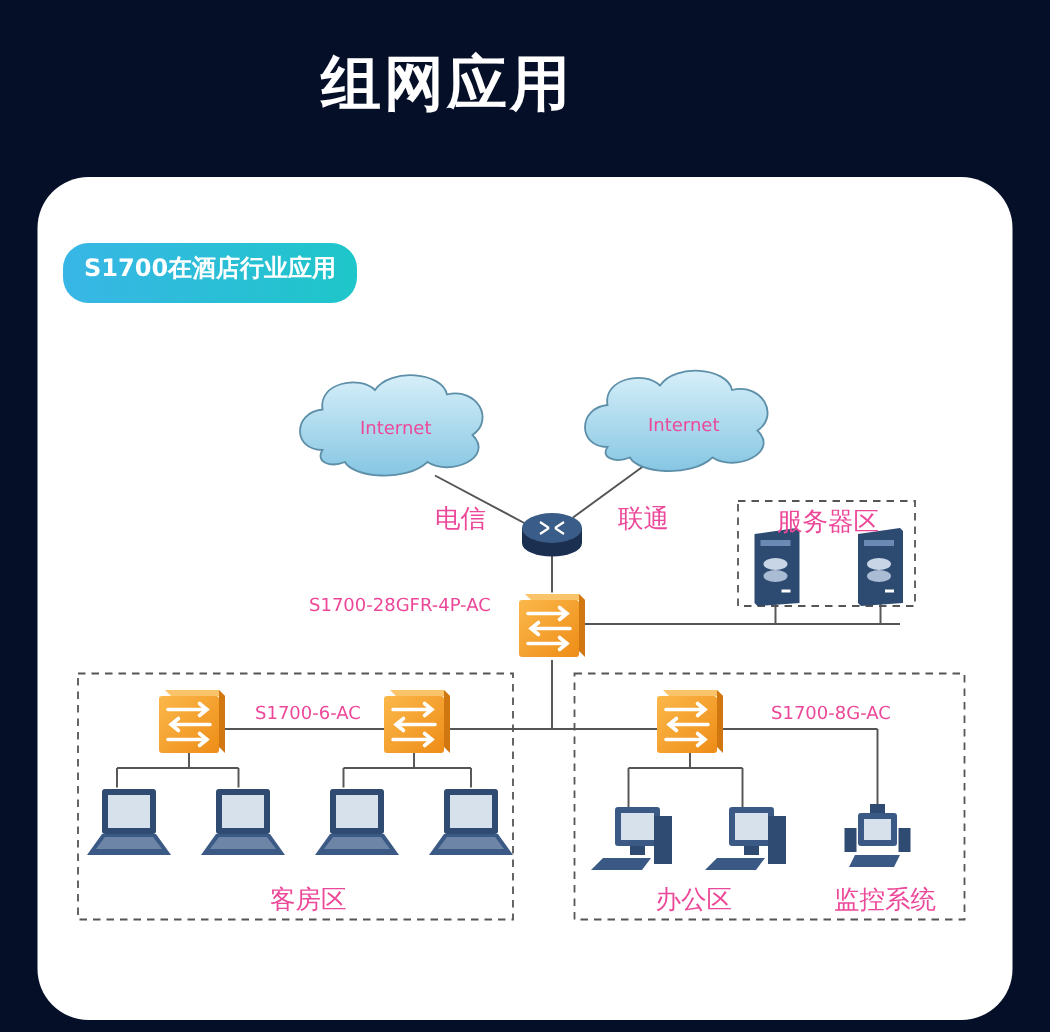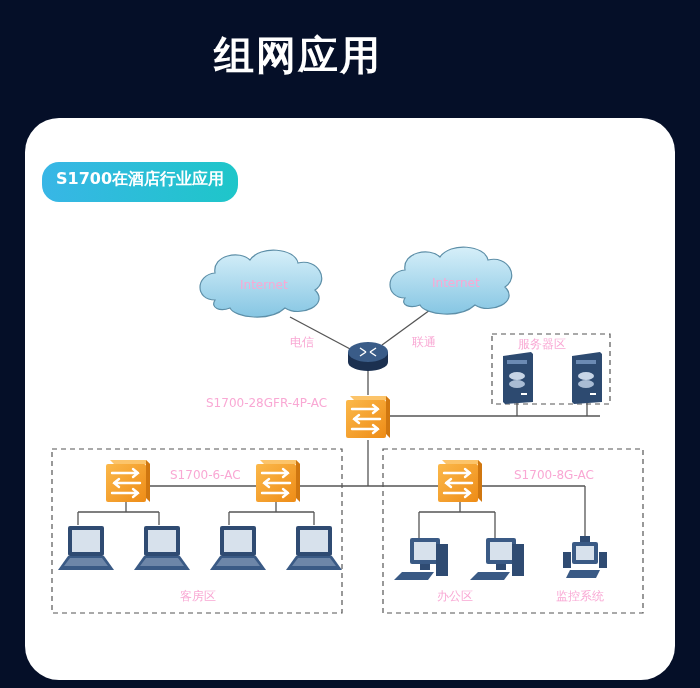--- a/index.html
+++ b/index.html
@@ -1,22 +1,22 @@
 <!DOCTYPE html>
 <html><head>
 <meta charset="utf-8">
 <style>
   html, body { margin:0; padding:0; }
   body { width:700px; height:688px; background:#050f28; position:relative; overflow:hidden; font-family:"DejaVu Sans", sans-serif; }
   .title { position:absolute; left:0; top:28px; width:596px; text-align:center; color:#fff; font-size:40px; font-weight:bold; letter-spacing:2px; }
   .card { position:absolute; left:25px; top:118px; width:650px; height:562px; background:#fff; border-radius:34px; }
   .pill { position:absolute; left:42px; top:162px; height:40px; padding:0 14px; border-radius:17px; background:linear-gradient(90deg,#38b6e6,#1ec6c9); color:#fff; font-size:16px; line-height:34px; font-weight:bold; }
   svg.diag { position:absolute; left:0; top:0; }
-  .lbl { position:absolute; color:#f9a8d4; font-size:12px; white-space:nowrap; }
-  .lbl.cn { font-size:12px; }
+  .lbl { position:absolute; color:#ec4899; font-size:12px; white-space:nowrap; }
+  .lbl.cn { font-size:17px; }
 </style>
 </head>
 <body>
 
 <div class="title">组网应用</div>
 <div class="card"></div>
 <div class="pill">S1700在酒店行业应用</div>
 
 <svg class="diag" width="700" height="688">
   <defs>

